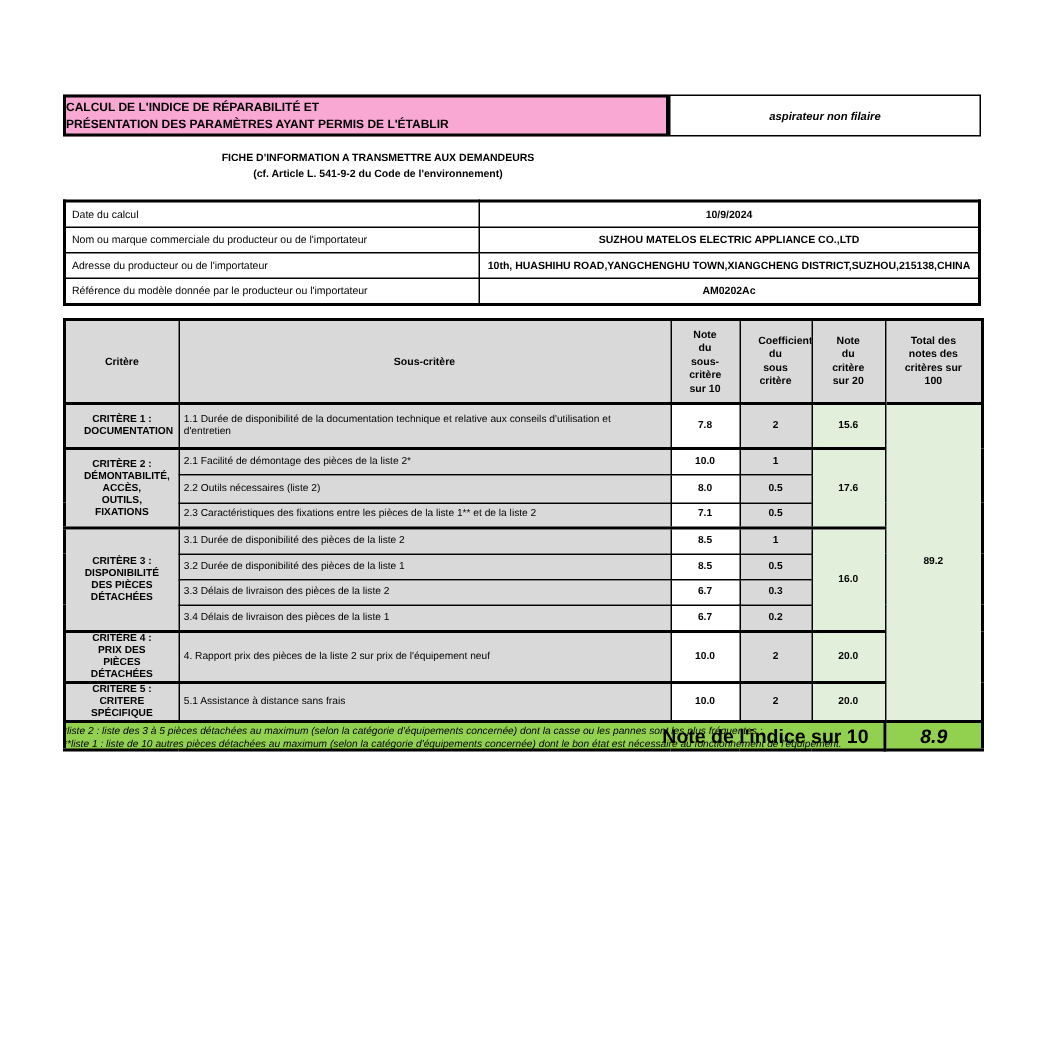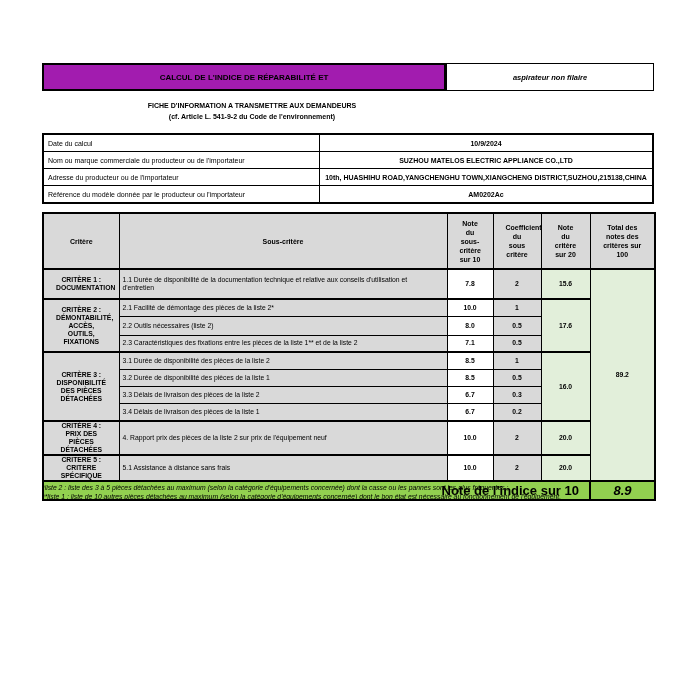--- a/index.html
+++ b/index.html
@@ -1,22 +1,22 @@
 <!DOCTYPE html>
 <html><head>
 <meta charset="utf-8">
 <style>
   html,body{margin:0;padding:0;background:#fff;}
   .page{position:relative;width:700px;height:700px;background:#ffffff;color:#000;
         font-family:"Liberation Sans",sans-serif;overflow:hidden;}
 
   
   .titlebar{position:absolute;left:42px;top:63px;width:612px;height:28px;display:flex;}
-  .title-box{width:404px;box-sizing:border-box;background:#a21caf;border:2px solid #000;
-             display:flex;flex-direction:column;justify-content:center;text-align:center;
+  .title-box{width:404px;box-sizing:border-box;background:#f9a8d4;border:2px solid #000;
+             display:flex;flex-direction:column;justify-content:center;text-align:left;
              font-weight:bold;font-size:8px;line-height:11px;}
   .product-box{flex:1;box-sizing:border-box;background:#fff;border:1.5px solid #000;
                display:flex;align-items:center;justify-content:center;
                font-style:italic;font-weight:bold;font-size:7.5px;}
 
   
   .subtitle{position:absolute;left:42px;top:100px;width:420px;text-align:center;
             font-weight:bold;font-size:7px;line-height:11px;}
 
   
@@ -49,20 +49,21 @@
              font-style:italic;line-height:9px;}
 </style>
 </head>
 <body>
 
 <div class="page">
 
   <div class="titlebar">
     <div class="title-box">
       <div>CALCUL DE L'INDICE DE RÉPARABILITÉ ET</div>
+      <div>PRÉSENTATION DES PARAMÈTRES AYANT PERMIS DE L'ÉTABLIR</div>
     </div>
     <div class="product-box">
       <span>aspirateur non filaire</span>
     </div>
   </div>
 
   <div class="subtitle">
     <div>FICHE D'INFORMATION A TRANSMETTRE AUX DEMANDEURS</div>
     <div>(cf. Article L. 541-9-2 du Code de l'environnement)</div>
   </div>

